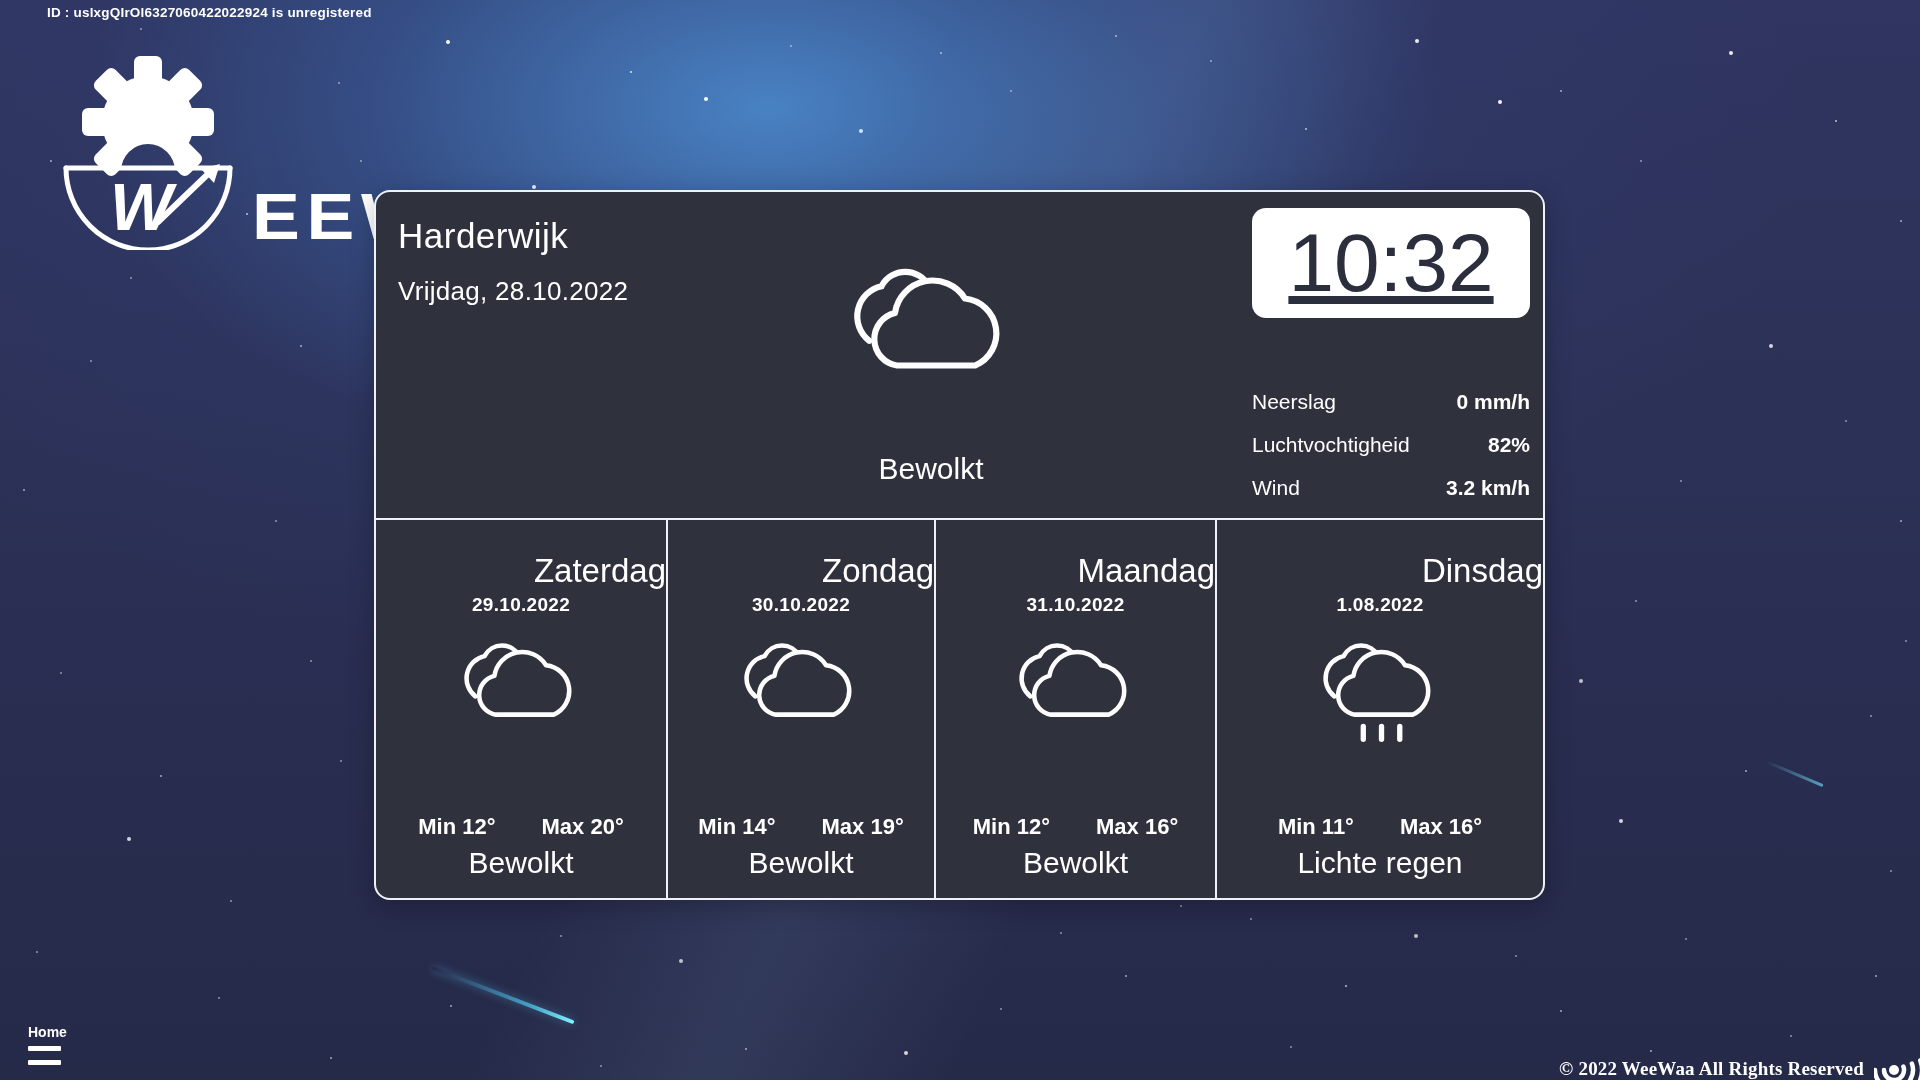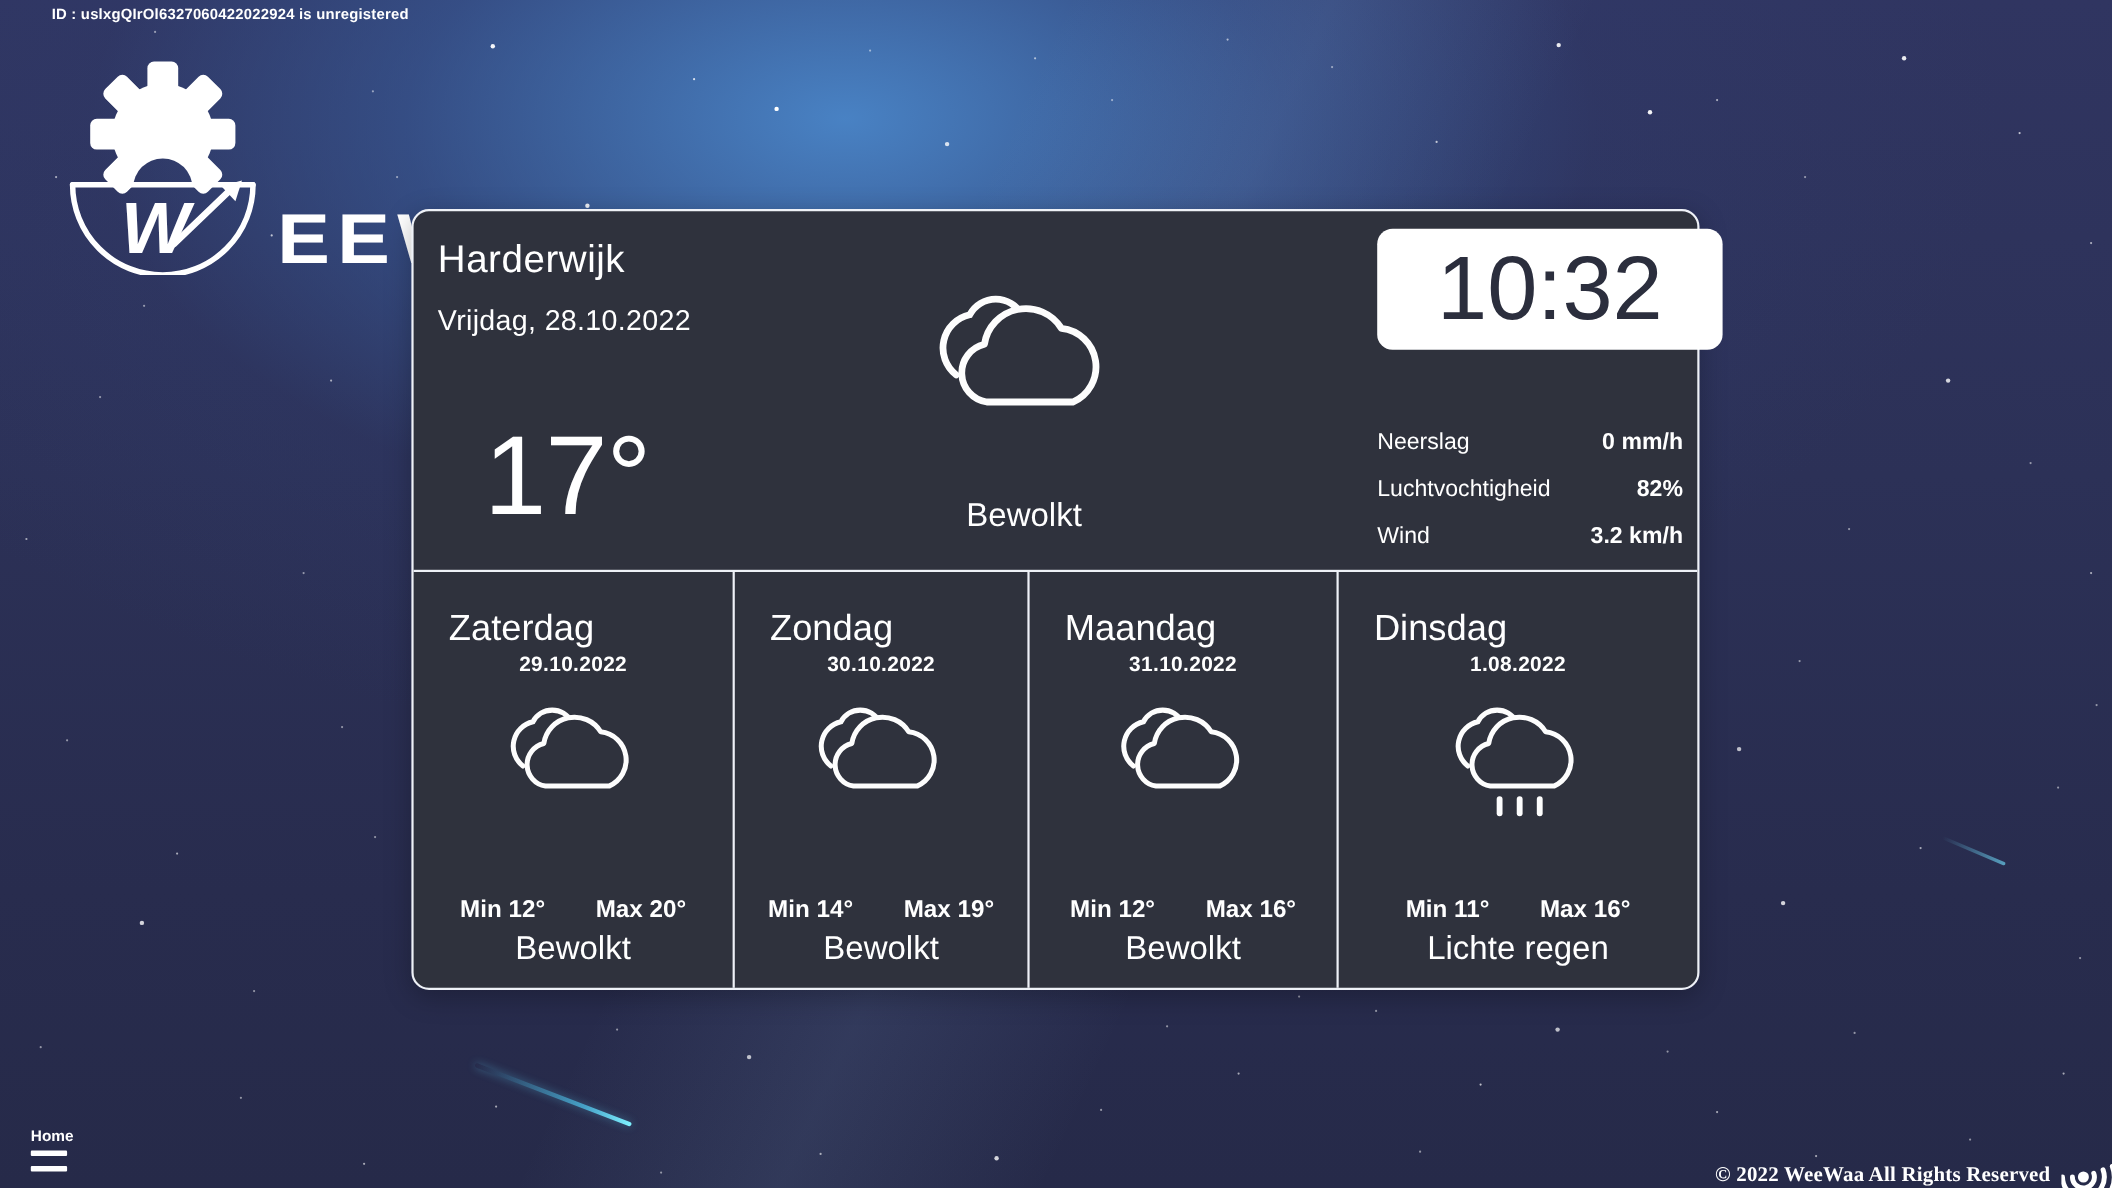--- a/index.html
+++ b/index.html
@@ -65,31 +65,31 @@
   .card{position:absolute;left:374px;top:190px;width:1171px;height:710px;z-index:5;box-sizing:border-box;
     background:var(--card-bg,#2f323d);border:2px solid var(--card-border,#eef1f7);border-radius:16px;
     display:flex;flex-direction:column;box-shadow:0 6px 24px rgba(0,0,0,.25);}
   .card-top{position:relative;height:326px;flex:none;}
   .city{position:absolute;left:22px;top:24px;font-size:35px;font-weight:400;letter-spacing:.5px;}
   .cur-date{position:absolute;left:22px;top:84px;font-size:26px;font-weight:300;letter-spacing:.3px;}
   .temp{position:absolute;left:64px;top:182px;font-size:102px;font-weight:200;letter-spacing:-1px;}
   .mid-icon{position:absolute;left:452px;top:54px;width:206px;}
   .mid-icon svg{display:block;width:100%;}
   .cond-main{position:absolute;left:402px;top:260px;width:306px;text-align:center;font-size:30px;font-weight:300;}
-  .clock{position:absolute;left:876px;top:16px;width:314px;height:110px;background:#fff;border-radius:14px;
-    color:var(--clock-text,#2b2e3d);font-size:82px;font-weight:200;display:flex;align-items:center;justify-content:center;}
+  .clock{position:absolute;left:876px;top:16px;width:278px;height:110px;background:#fff;border-radius:14px;
+    color:var(--clock-text,#2b2e3d);font-size:82px;font-weight:200;display:flex;align-items:center;justify-content:center;text-decoration:underline;}
   .details{position:absolute;left:876px;top:196px;width:278px;display:flex;flex-direction:column;gap:15px;}
   .drow{display:flex;justify-content:space-between;align-items:baseline;font-size:21px;line-height:28px;}
   .dlabel{font-weight:300;}
   .dvalue{font-weight:700;}
   
   .forecast{flex:1;display:grid;grid-template-columns:290px 268px 281px 1fr;border-top:2px solid var(--card-border,#eef1f7);}
   .fcol{position:relative;}
   .fcol + .fcol{border-left:2px solid var(--card-border,#eef1f7);}
-  .fday{margin-top:32px;text-align:left;font-size:33px;font-weight:300;padding-left:32px;}
+  .fday{margin-top:32px;text-align:right;font-size:33px;font-weight:300;padding-left:32px;}
   .fdate{text-align:center;font-size:19px;font-weight:700;margin-top:4px;letter-spacing:.3px;}
   .ficon{margin:12px auto 0;width:152px;}
   .ficon svg{display:block;width:100%;}
   .fminmax{position:absolute;top:294px;left:0;right:0;display:flex;justify-content:center;gap:46px;font-size:22px;font-weight:700;}
   .fcond{position:absolute;top:326px;left:0;right:0;text-align:center;font-size:30px;font-weight:300;}
   .cloud-back{fill:none;stroke:#fdfdfd;stroke-width:6;stroke-linecap:round;}
   .cloud-front{fill:var(--card-bg,#2f323d);stroke:#fdfdfd;stroke-width:6;stroke-linejoin:round;}
   .drops rect{fill:#fdfdfd;}
   
   .home{position:absolute;left:28px;top:1024px;z-index:6;cursor:pointer;}
@@ -140,21 +140,20 @@
       <polygon points="162,114 156,133 143,119" fill="#fff"></polygon>
     </g>
   </svg>
   <div class="logo-text">EEWAA</div>
 </div>
 
 <div class="card">
   <div class="card-top">
     <div class="city">Harderwijk</div>
     <div class="cur-date">Vrijdag, 28.10.2022</div>
-    <div class="temp">17°</div>
     <div class="mid-icon">
       <svg viewBox="0 0 200 126">
         <g transform="translate(12,4)">
           <path class="cloud-back" d="M 28 88 A 30 30 0 0 1 40 35 A 26 26 0 0 1 86 35"></path>
           <path class="cloud-front" d="M 55 112 A 26 26 0 0 1 53 61 A 37 37 0 0 1 121 47 A 34 34 0 0 1 131 112 Z"></path>
         </g>
       </svg>
     </div>
     <div class="cond-main">Bewolkt</div>
     <div class="clock">10:32</div>

